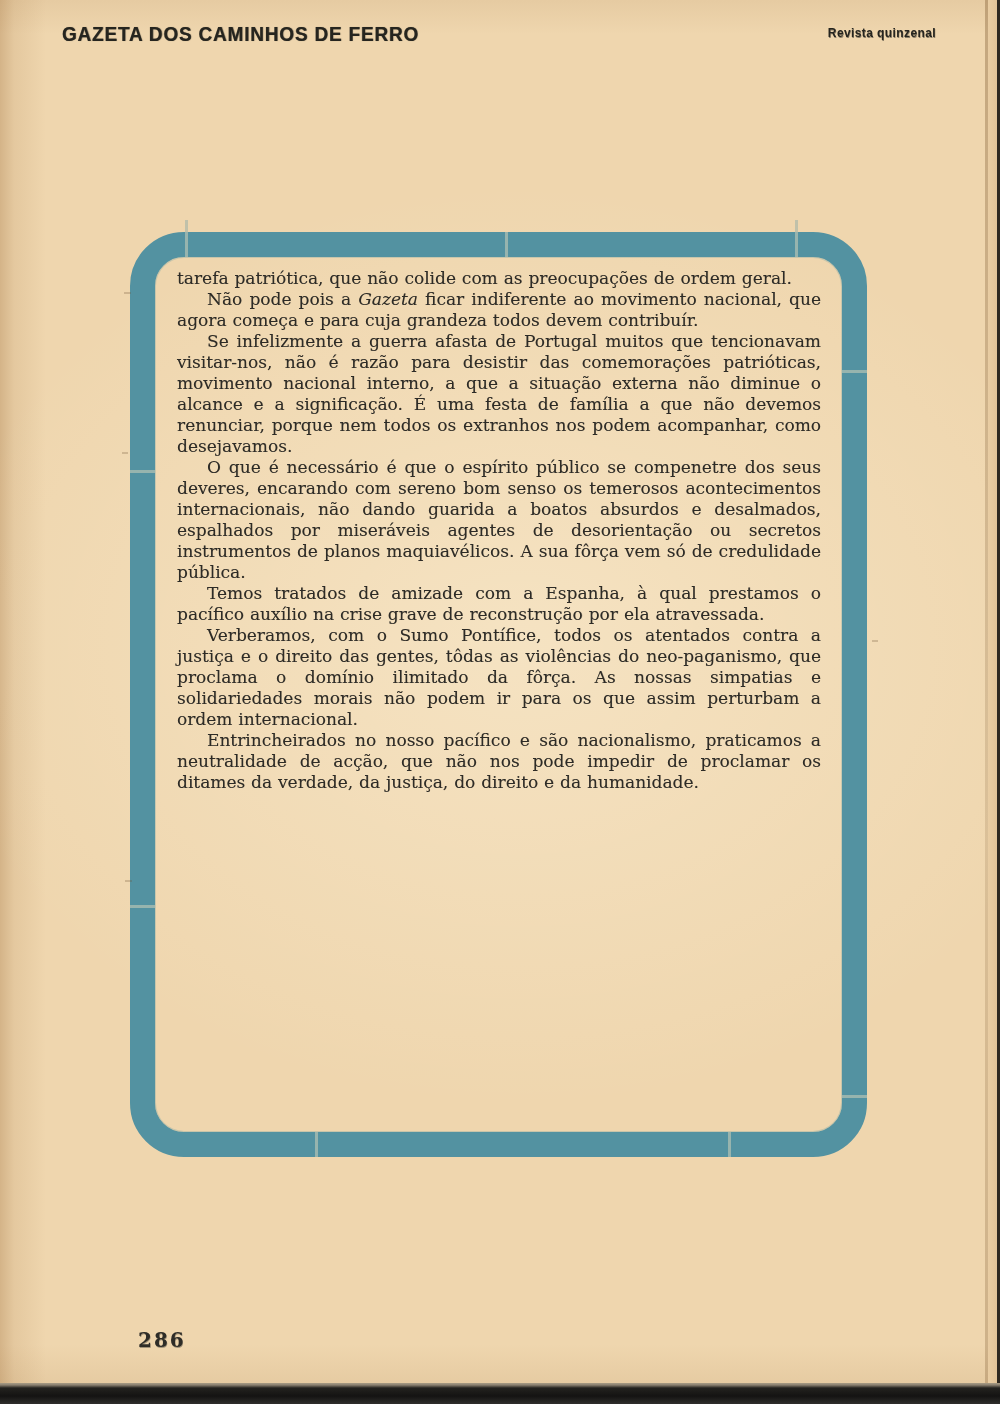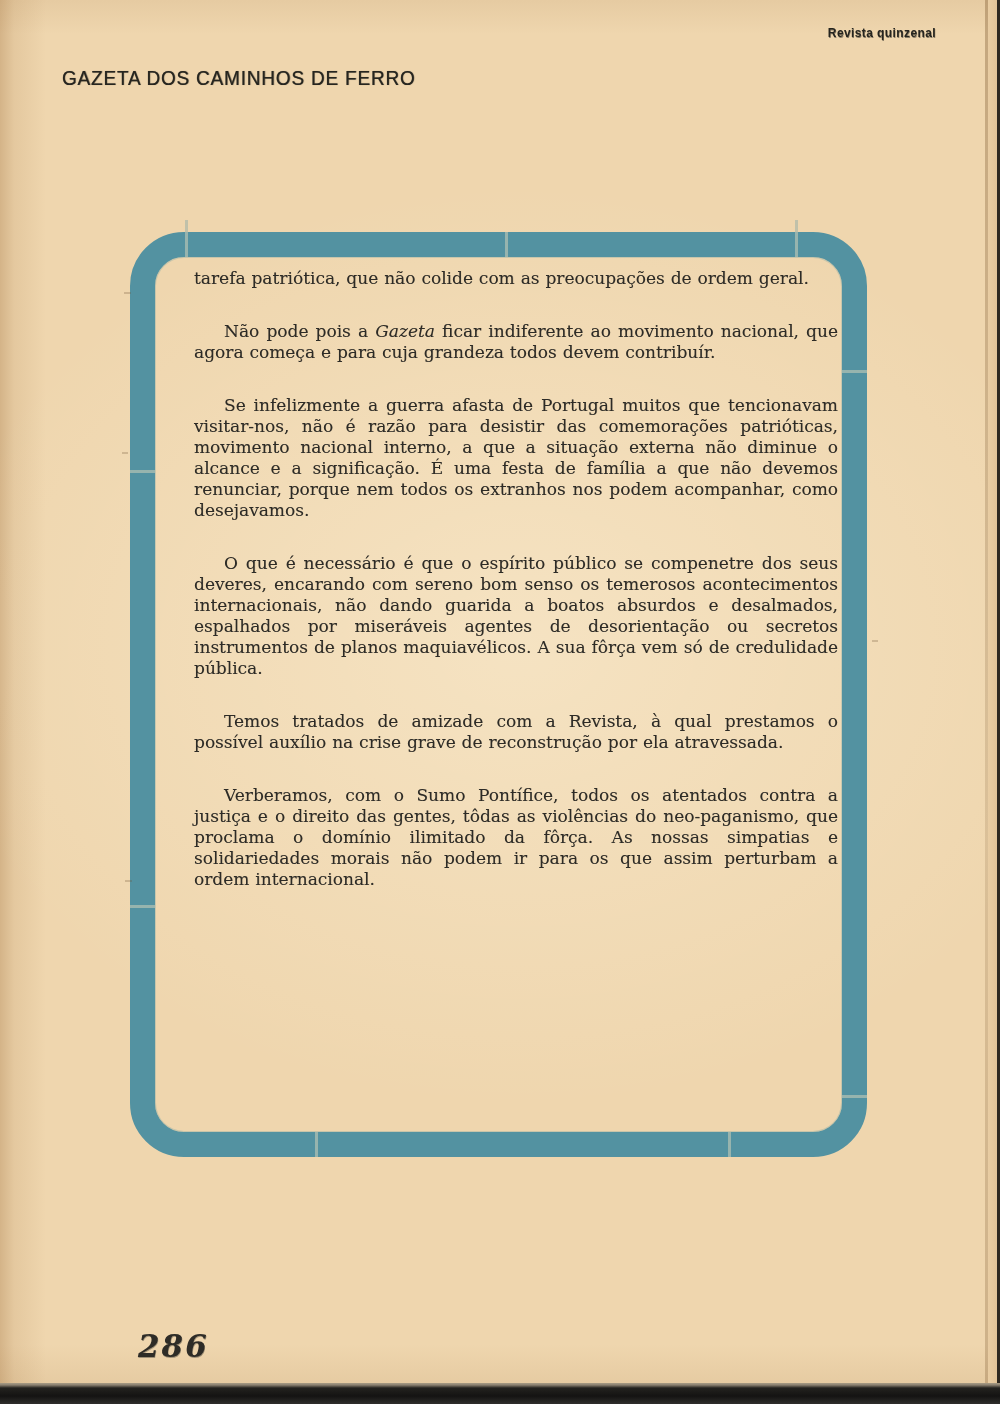--- a/index.html
+++ b/index.html
@@ -18,26 +18,25 @@
     background-color:var(--paper);
     background-image:
       radial-gradient(ellipse 820px 640px at 52% 46%, rgba(255,246,224,0.40), rgba(255,246,224,0) 72%),
       linear-gradient(90deg, rgba(150,100,48,0.30) 0px, rgba(150,100,48,0.12) 14px, rgba(150,100,48,0) 46px),
       linear-gradient(180deg, rgba(150,105,55,0.10) 0px, rgba(150,105,55,0) 34px),
       linear-gradient(0deg, rgba(140,95,45,0.14) 0px, rgba(140,95,45,0) 60px);
   }
   
   .journal-title{
     position:absolute;left:62px;top:23px;
-    font-weight:400;font-size:19px;letter-spacing:0.8px;
+    font-weight:700;font-size:19px;letter-spacing:0.8px;
     color:#26251f;
     text-shadow:0.6px 0.6px 0.7px rgba(38,37,31,0.55), -0.3px 0 0.4px rgba(38,37,31,0.35);
     transform:scaleY(1.04);transform-origin:top left;
     white-space:nowrap;
-    margin-top:44px;
   }
   .issue-type{
     position:absolute;right:64px;top:26px;
     font-weight:700;font-size:12px;letter-spacing:0.4px;
     color:#26251f;
     text-shadow:0.5px 0.5px 0.6px rgba(38,37,31,0.5);
     white-space:nowrap;
   }
   
   .content-frame{
@@ -46,37 +45,37 @@
     border:25px solid var(--frame-teal);
     border-radius:54px;
     box-shadow:inset 0 0 0 1px rgba(83,146,161,0.25);
   }
   .tick{position:absolute;background:rgba(246,228,194,0.42);}
   .tick.v{width:3px;height:25px;}
   .tick.h{width:25px;height:3px;}
   .stub{position:absolute;width:3px;height:12px;background:rgba(83,146,161,0.30);}
   
   .article{
-    position:absolute;left:194px;top:268px;width:644px;
+    position:absolute;left:177px;top:268px;width:644px;
     font-family:"DejaVu Serif","Liberation Serif",serif;
     font-size:17px;line-height:21px;
     color:var(--ink);
     text-align:justify;
     word-spacing:0.5px;
     text-shadow:0.3px 0.3px 0.3px rgba(45,43,38,0.28);
   }
   .para{margin:0;}
-  .para.indent{text-indent:30px;margin-top:32px;}
+  .para.indent{text-indent:30px;}
   em.gazeta{font-style:italic;}
   
   .page-number{
     position:absolute;left:138px;top:1328px;
     font-family:"DejaVu Serif","Liberation Serif",serif;
-    font-style:italic;font-weight:700;
-    font-size:31px;letter-spacing:2px;
+    font-weight:700;
+    font-size:20px;letter-spacing:2px;
     color:#2e2c27;
     text-shadow:0.5px 0.5px 0.5px rgba(46,44,39,0.4);
   }
   
   .right-crease{
     position:absolute;left:985px;top:0;width:3px;height:1404px;
     background:linear-gradient(180deg, rgba(125,88,46,0.38), rgba(125,88,46,0.18) 60%, rgba(125,88,46,0.30));
   }
   .right-page-edge{
     position:absolute;left:988px;top:0;width:9px;height:1404px;
@@ -113,22 +112,23 @@
     <div class="tick h" style="left:687px;top:838px;"></div>
     <div class="stub" style="left:30px;top:-37px;"></div>
     <div class="stub" style="left:640px;top:-37px;"></div>
   </div>
 
   <div class="article">
     <p class="para">tarefa patriótica, que não colide com as preocupações de ordem geral.</p>
     <p class="para indent"><span>Não pode pois a </span><em class="gazeta">Gazeta</em><span> ficar indiferente ao movimento nacional, que agora começa e para cuja grandeza todos devem contribuír.</span></p>
     <p class="para indent">Se infelizmente a guerra afasta de Portugal muitos que tencionavam visitar-nos, não é razão para desistir das comemorações patrióticas, movimento nacional interno, a que a situação externa não diminue o alcance e a significação. É uma festa de família a que não devemos renunciar, porque nem todos os extranhos nos podem acompanhar, como desejavamos.</p>
     <p class="para indent">O que é necessário é que o espírito público se compenetre dos seus deveres, encarando com sereno bom senso os temerosos acontecimentos internacionais, não dando guarida a boatos absurdos e desalmados, espalhados por miseráveis agentes de desorientação ou secretos instrumentos de planos maquiavélicos. A sua fôrça vem só de credulidade pública.</p>
-    <p class="para indent">Temos tratados de amizade com a Revista, à qual prestamos o possível auxílio na crise grave de reconstrução por ela atravessada.</p>
+    <p class="para indent">Temos tratados de amizade com a Espanha, à qual prestamos o pacífico auxílio na crise grave de reconstrução por ela atravessada.</p>
     <p class="para indent">Verberamos, com o Sumo Pontífice, todos os atentados contra a justiça e o direito das gentes, tôdas as violências do neo-paganismo, que proclama o domínio ilimitado da fôrça. As nossas simpatias e solidariedades morais não podem ir para os que assim perturbam a ordem internacional.</p>
+    <p class="para indent">Entrincheirados no nosso pacífico e são nacionalismo, praticamos a neutralidade de acção, que não nos pode impedir de proclamar os ditames da verdade, da justiça, do direito e da humanidade.</p>
   </div>
 
   <div class="page-number">286</div>
 
   <div class="margin-mark" style="left:124px;top:292px;width:7px;height:2px;"></div>
   <div class="margin-mark" style="left:122px;top:452px;width:6px;height:2px;"></div>
   <div class="margin-mark" style="left:125px;top:880px;width:7px;height:2px;"></div>
   <div class="margin-mark" style="left:872px;top:640px;width:6px;height:2px;"></div>
 
   <div class="right-crease"></div>

